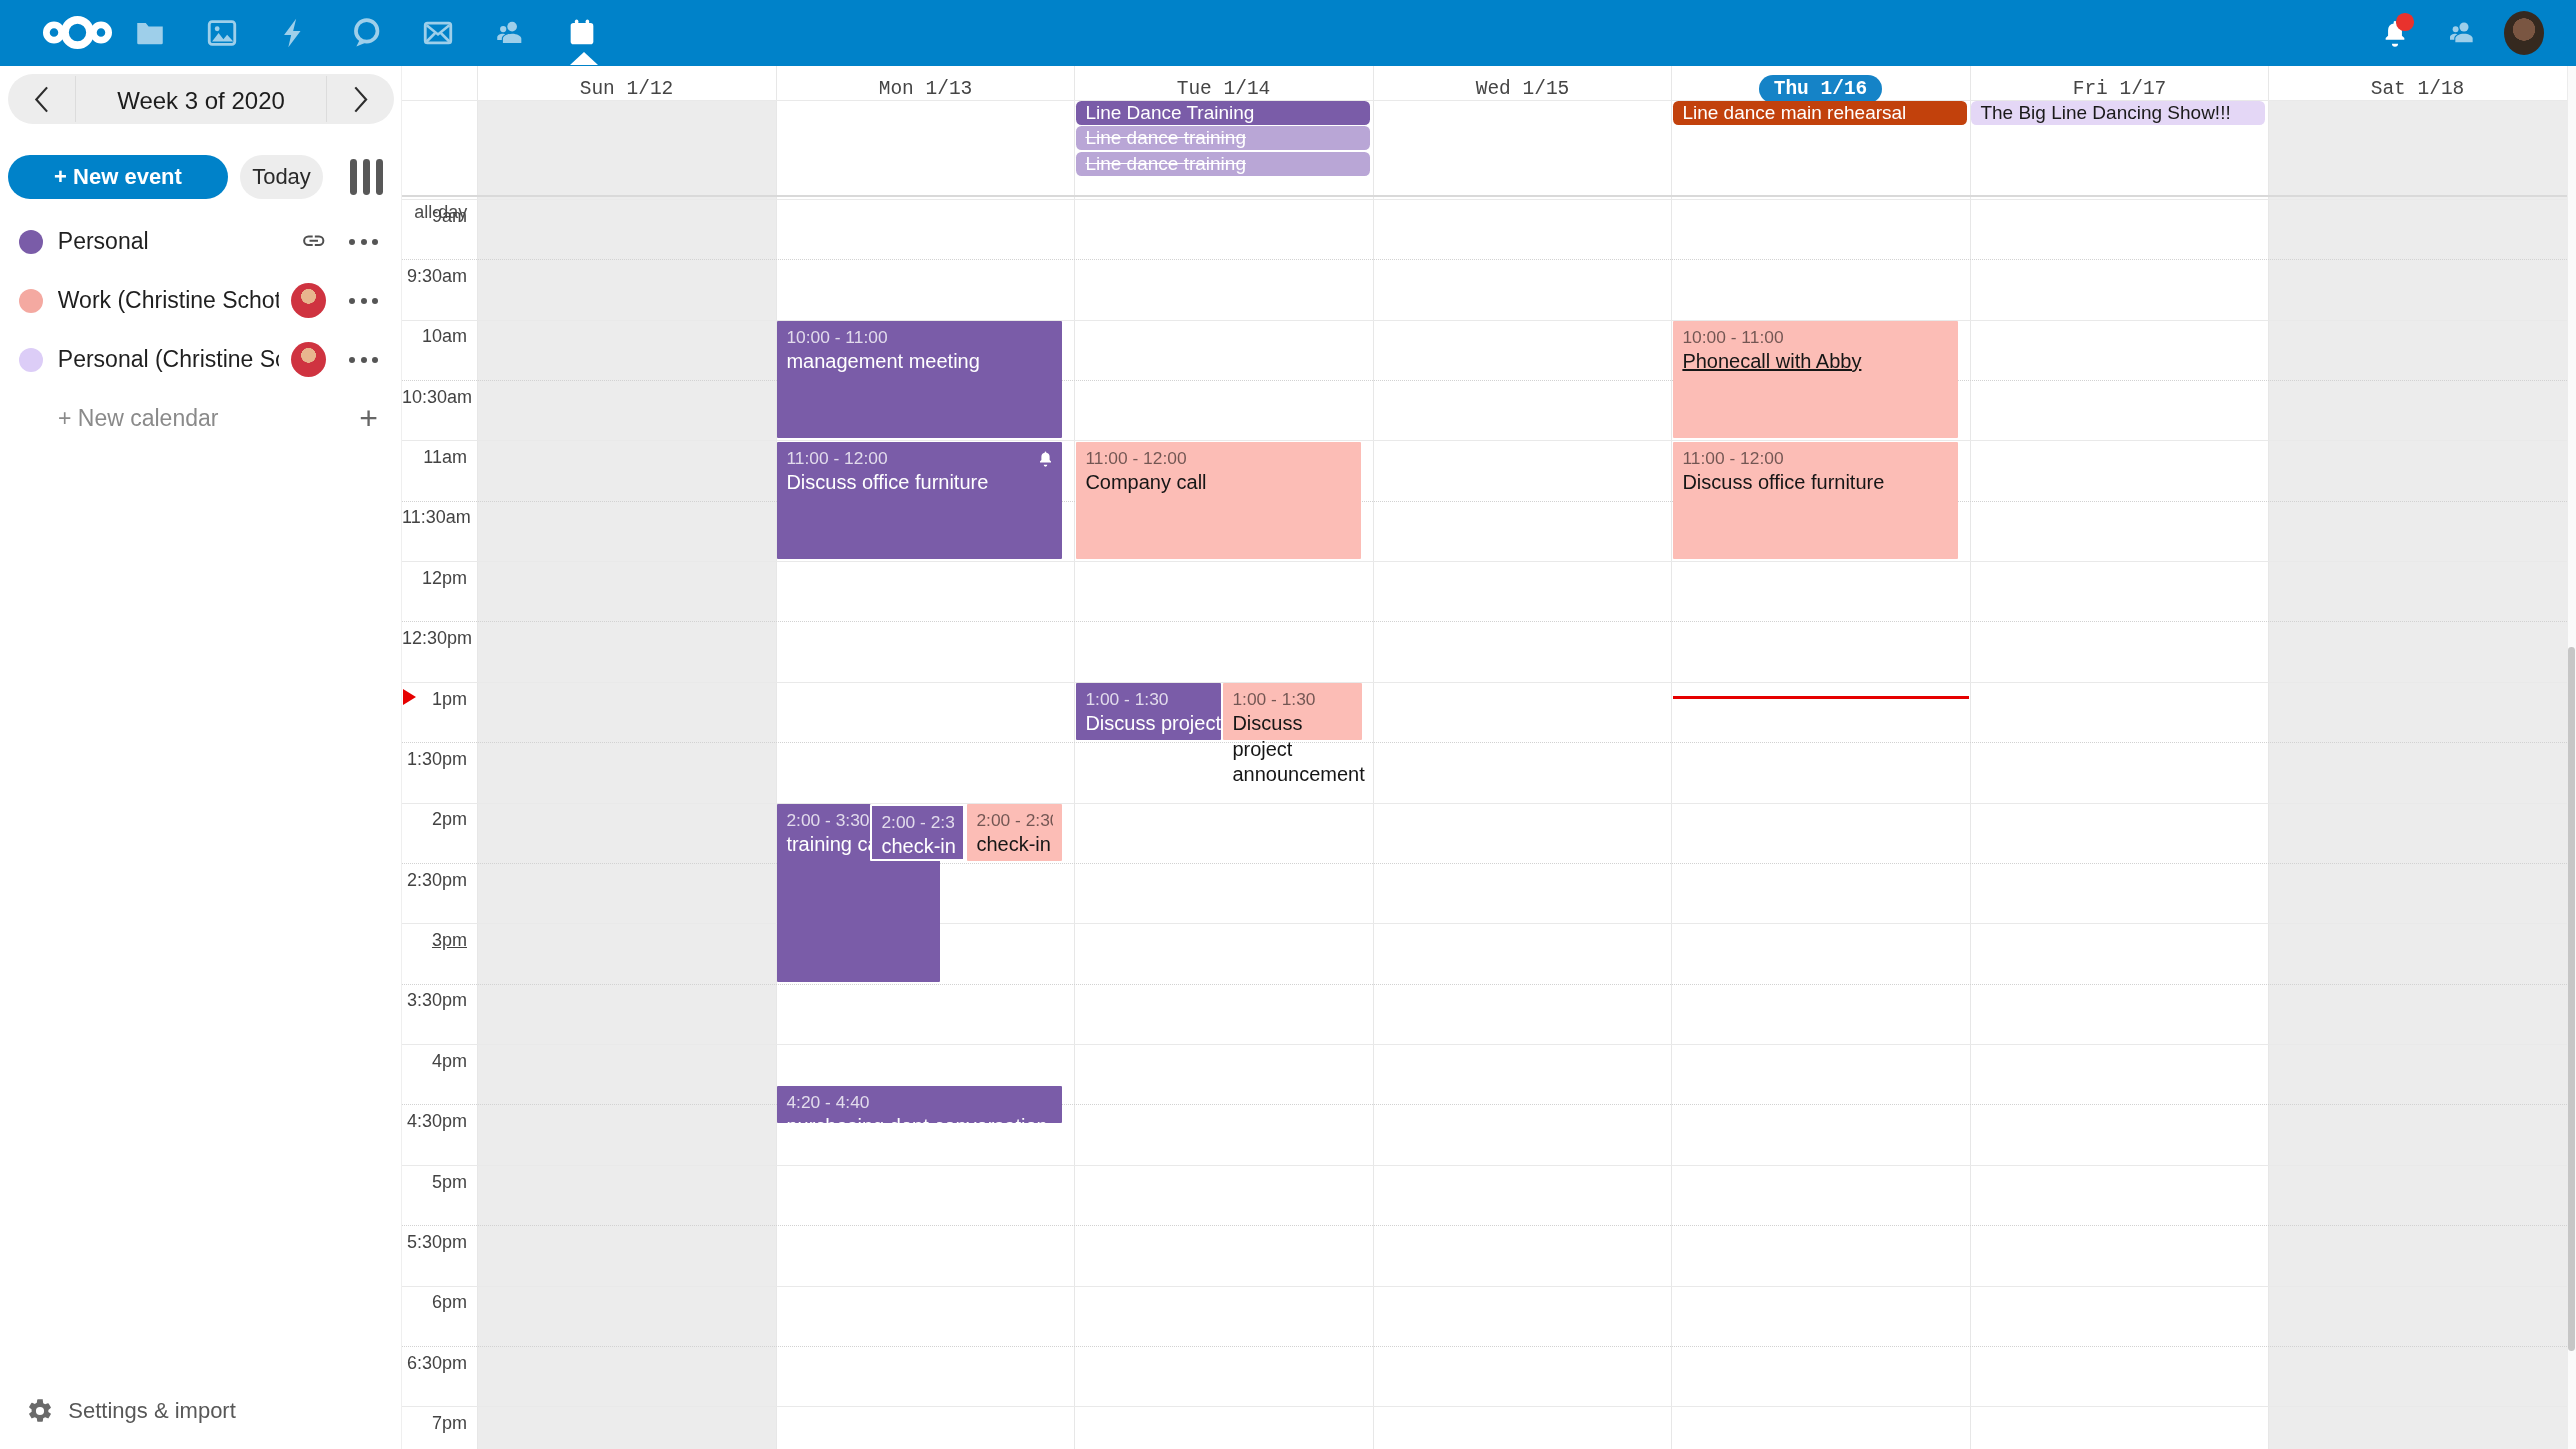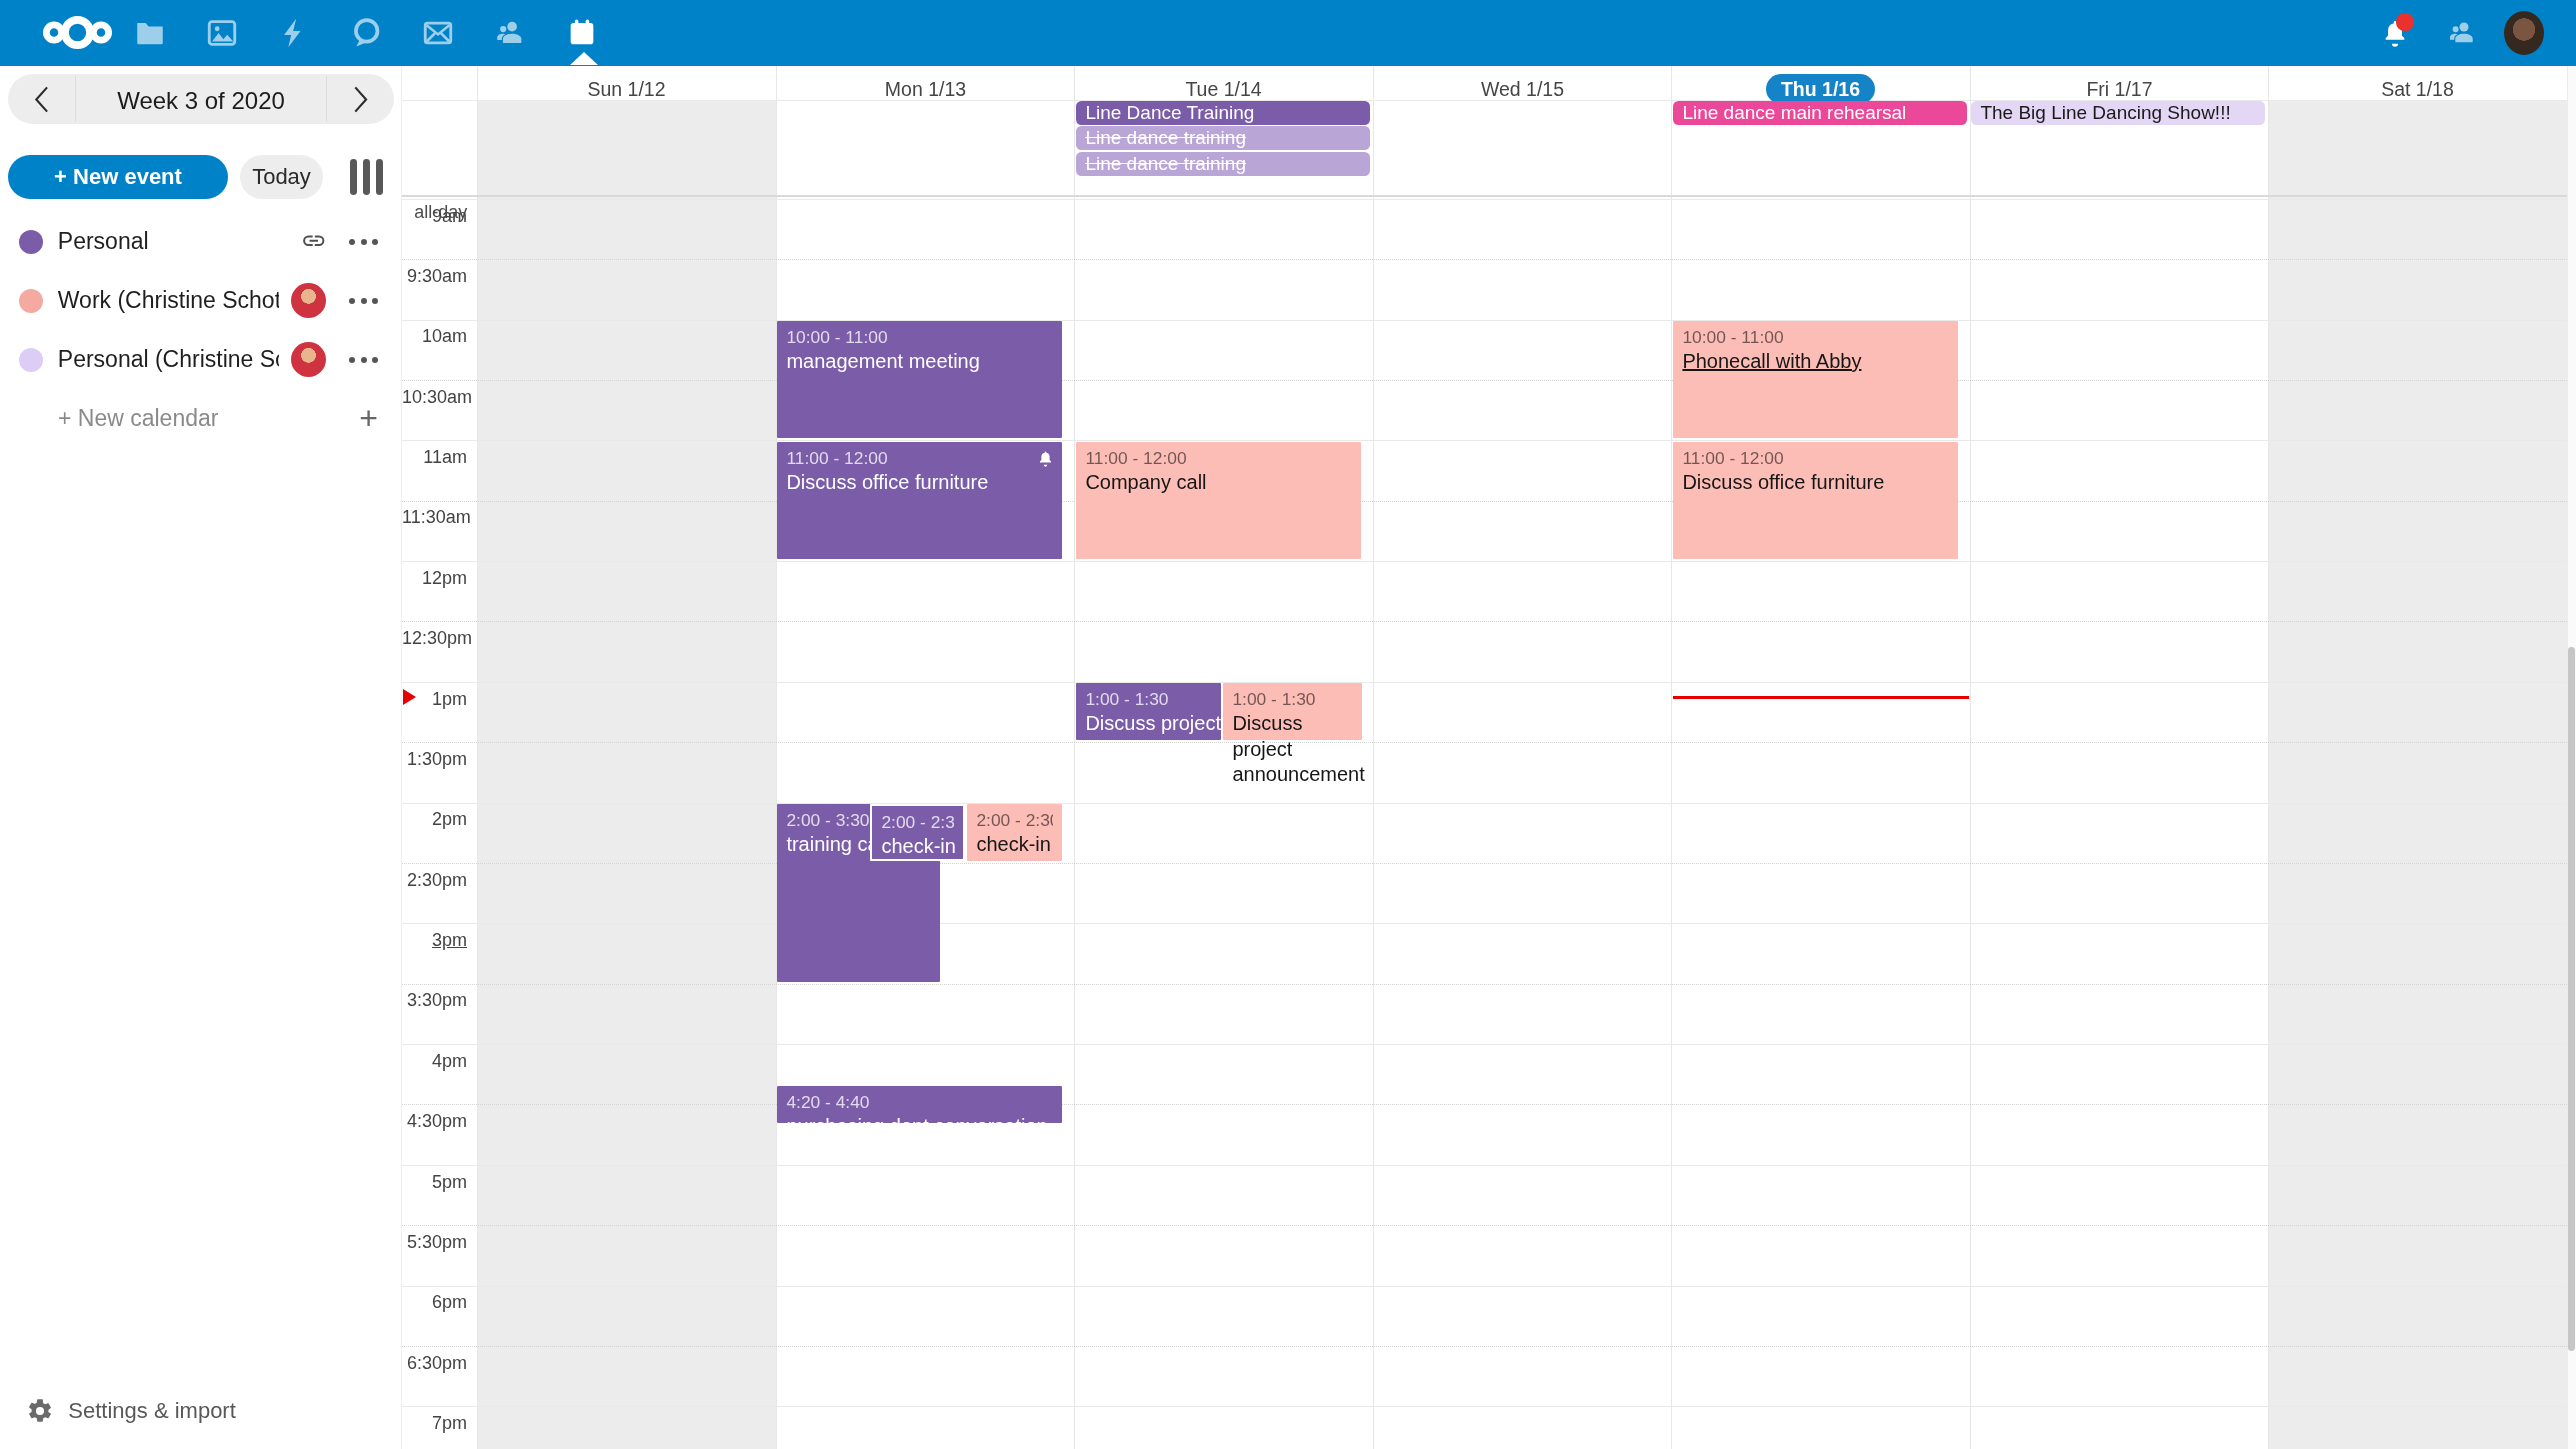--- a/index.html
+++ b/index.html
@@ -47,21 +47,21 @@
      background:radial-gradient(circle at 50% 38%,#e8b58e 0 26%,#cf3340 27% 78%,#931f2c 100%);}
   .newcal-label{margin-left:58px;font-size:23px;color:#8a8a8a;}
   .newcal-plus{position:absolute;right:24px;font-size:32px;color:#666;font-weight:300;line-height:27px;}
   .settings-row{position:absolute;left:0;bottom:13.4px;width:402px;height:50px;display:flex;align-items:center;}
   .settings-row svg{width:28px;height:28px;color:#6a6a6a;margin-left:25.5px;}
   .settings-label{margin-left:14.8px;font-size:22px;color:#585858;}
 
   
   .main{position:absolute;left:402px;top:66px;width:2174px;height:1383px;background:#fff;}
   .day-cell{position:absolute;top:0;height:46px;width:299px;display:flex;align-items:center;justify-content:center;
-     font-size:19.5px;color:#454545;font-weight:500;}
+     font-size:19.5px;color:#454545;font-weight:500;font-family:Liberation Mono, monospace;}
   .today-pill{background:#1583c7;color:#fff;font-weight:bold;border-radius:670px;padding:3.4px 14.8px;font-size:19.5px;}
   .allday-gutter{position:absolute;left:402px;top:99px;width:74px;height:95px;display:flex;align-items:center;justify-content:flex-end;}
   .allday-gutter span{font-size:18px;color:#4c4c4c;padding-right:8.7px;}
   .adev{position:absolute;height:23.5px;line-height:23.5px;border-radius:5.4px;padding:0 9.4px;font-size:19px;
      white-space:nowrap;overflow:hidden;box-sizing:border-box;font-weight:500;}
   .adev.strike{text-decoration:line-through;}
   .gutter-label{position:absolute;width:65px;text-align:right;font-size:18px;color:#434343;}
   .hl{position:absolute;height:0;}
   .hl.hour{border-top:1.3px solid #e9e9e9;}
   .hl.half{border-top:1.3px dotted #d2d2d2;}
@@ -295,21 +295,21 @@
       <div class="gutter-label" style="left: 0px; top: 985px;">4pm</div>
       <div class="gutter-label" style="left: 0px; top: 1045px;">4:30pm</div>
       <div class="gutter-label" style="left: 0px; top: 1106px;">5pm</div>
       <div class="gutter-label" style="left: 0px; top: 1166px;">5:30pm</div>
       <div class="gutter-label" style="left: 0px; top: 1226px;">6pm</div>
       <div class="gutter-label" style="left: 0px; top: 1287px;">6:30pm</div>
       <div class="gutter-label" style="left: 0px; top: 1347px;">7pm</div>
       <div class="adev" style="left: 674px; top: 35px; width: 294px; background: rgb(122, 92, 168); color: rgb(255, 255, 255);">Line Dance Training</div>
       <div class="adev strike" style="left: 674px; top: 60px; width: 294px; background: rgb(185, 166, 214); color: rgb(255, 255, 255);">Line dance training</div>
       <div class="adev strike" style="left: 674px; top: 86px; width: 294px; background: rgb(185, 166, 214); color: rgb(255, 255, 255);">Line dance training</div>
-      <div class="adev" style="left: 1271px; top: 35px; width: 294px; background: #ec4899; color: rgb(255, 255, 255);">Line dance main rehearsal</div>
+      <div class="adev" style="left: 1271px; top: 35px; width: 294px; background: #c2410c; color: rgb(255, 255, 255);">Line dance main rehearsal</div>
       <div class="adev" style="left: 1569px; top: 35px; width: 294px; background: rgb(228, 215, 246); color: rgb(26, 26, 26);">The Big Line Dancing Show!!!</div>
       <div class="ev" style="left: 375px; top: 255px; width: 285px; height: 117px; background: rgb(122, 92, 168);">
         <div class="t" style="color: rgba(255, 255, 255, 0.78);">10:00 - 11:00</div>
         <div class="n" style="color: rgb(255, 255, 255);">management meeting</div>
       </div>
       <div class="ev" style="left: 375px; top: 376px; width: 285px; height: 117px; background: rgb(122, 92, 168);">
         <div class="t" style="color: rgba(255, 255, 255, 0.78);">11:00 - 12:00</div>
         <div class="n" style="color: rgb(255, 255, 255);">Discuss office furniture</div>
         <span class="bell"><svg viewBox="0 0 24 24" fill="currentColor">
             <path d="M12 22.3a2.3 2.3 0 0 0 2.3-2.3H9.7a2.3 2.3 0 0 0 2.3 2.3Zm7-5.3v-1.2l-1.8-1.8V9.9A5.2 5.2 0 0 0 13 4.8V4a1 1 0 0 0-2 0v.8A5.2 5.2 0 0 0 6.8 9.9V14L5 15.8V17Z"></path>

